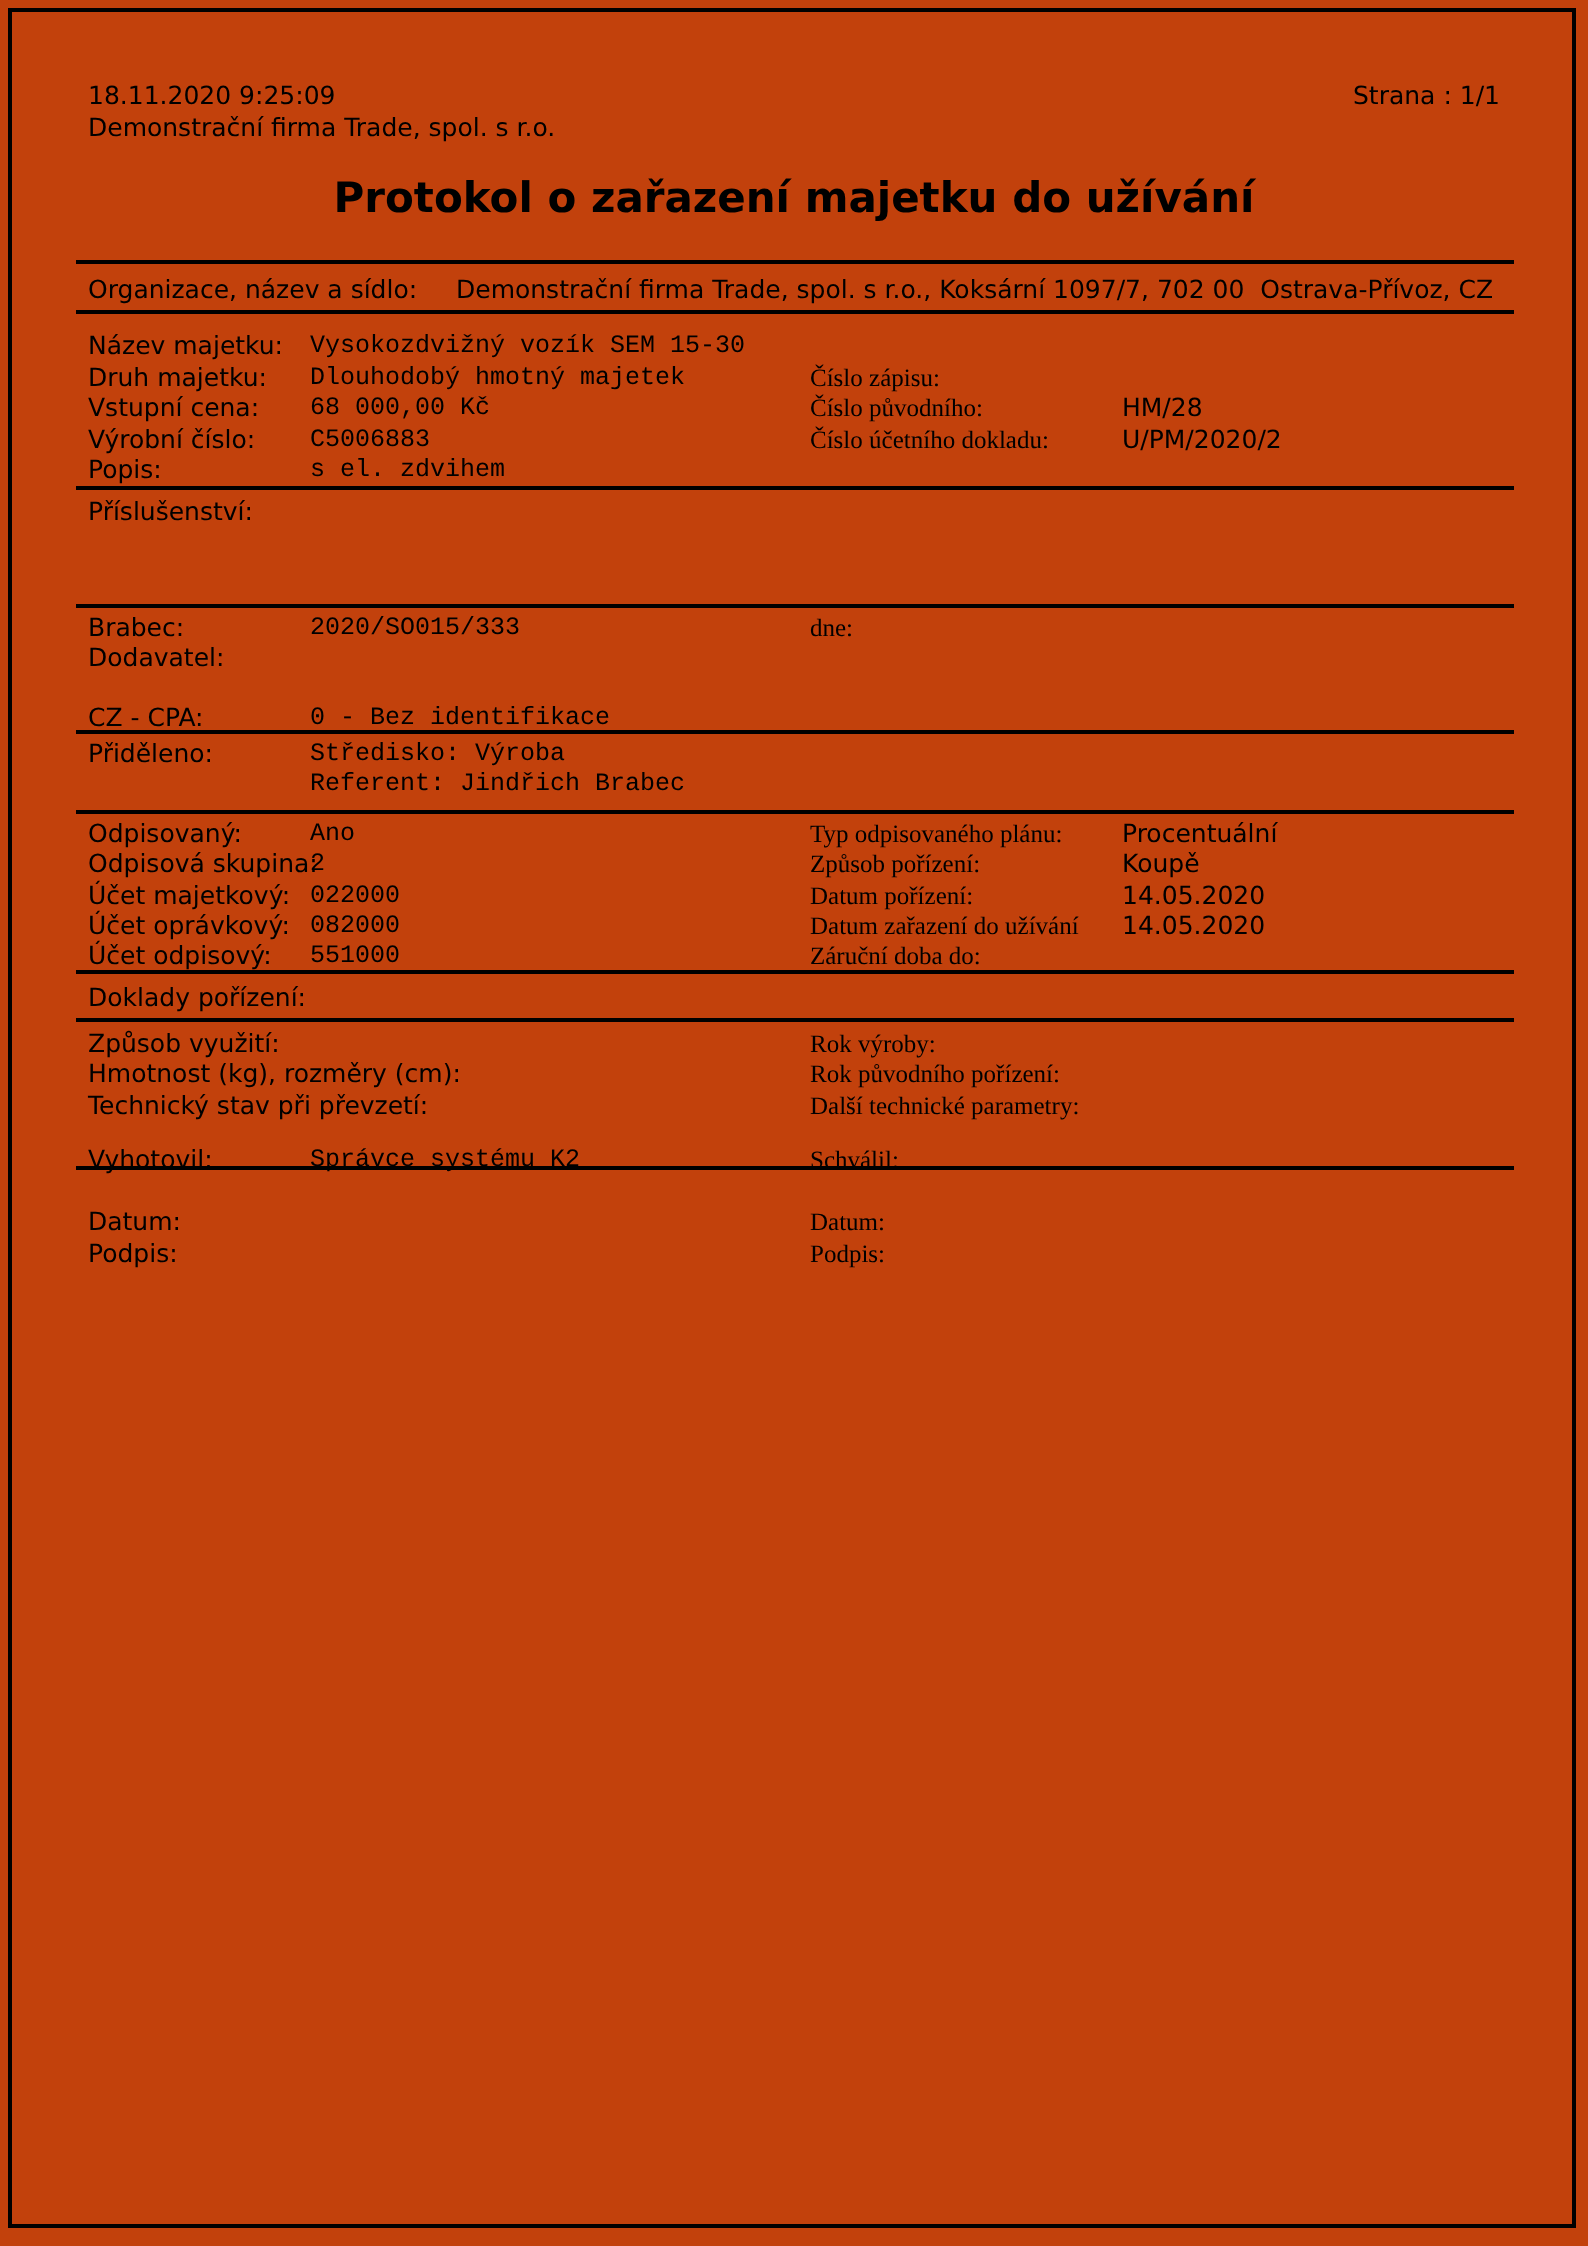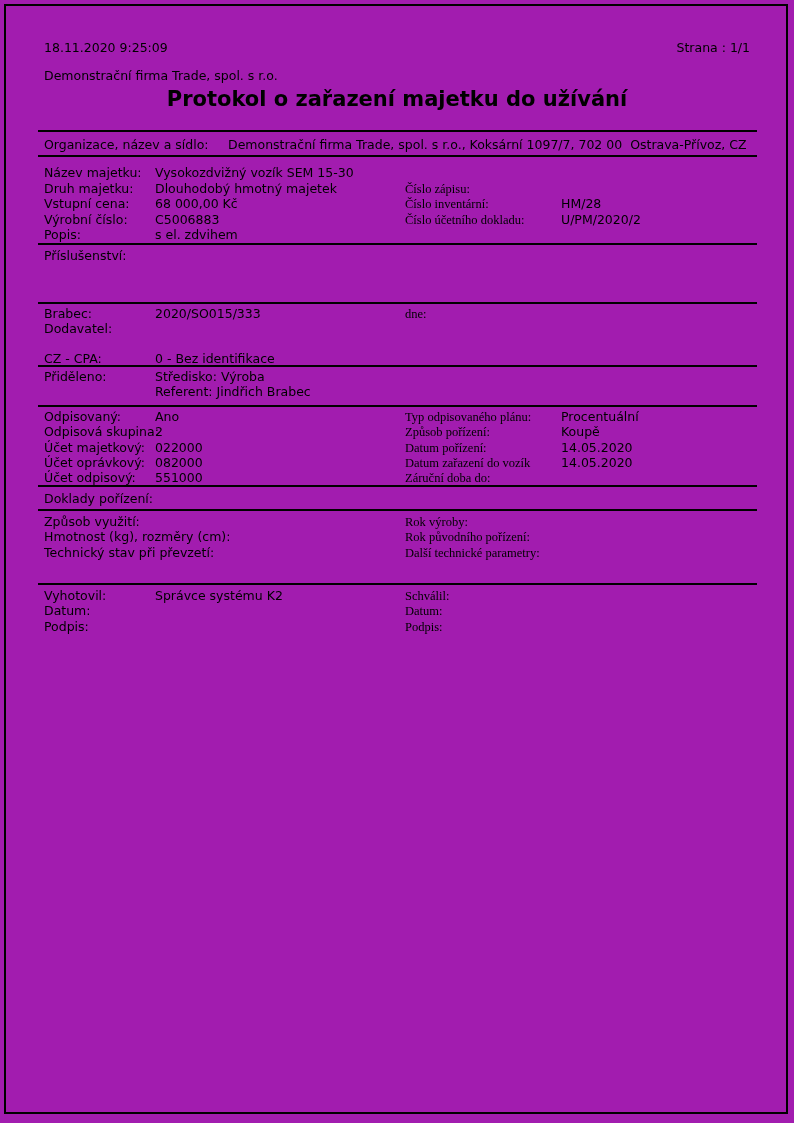--- a/index.html
+++ b/index.html
@@ -1,38 +1,38 @@
 <!DOCTYPE html>
 <html><head>
 <meta charset="utf-8">
 <style>
   html, body { margin: 0; padding: 0; background: #fff; }
   .page {
     position: relative;
     width: 794px;
     height: 1123px;
-    background: #a21caf;
+    background: #c2410c;
     font-family: "DejaVu Sans", sans-serif;
     font-size: 12.5px;
     color: #000000;
     overflow: hidden;
   }
   .page-border {
     position: absolute;
     left: 4px; top: 4px;
     width: 784px; height: 1110px;
     border: 2px solid #000;
     box-sizing: border-box;
     pointer-events: none;
   }
   .abs { position: absolute; white-space: pre; }
   .row { position: absolute; left: 0; width: 100%; height: 16px; line-height: 16px; }
   .row span { position: absolute; top: 0; white-space: pre; }
   .c1 { left: 44px; }    
-  .c2 { left: 155px; }   
+  .c2 { left: 155px; font-family: Liberation Mono, monospace; }   
   .c3 { left: 405px; font-family: Liberation Serif, serif; }   
   .c4 { left: 561px; }   
   .c-org { left: 228px; }
   .rule {
     position: absolute;
     left: 38px;
     width: 719px;
     height: 2px;
     background: #000;
   }
@@ -40,21 +40,21 @@
     position: absolute;
     top: 86px; left: 0;
     width: 100%;
     text-align: center;
     font-weight: bold;
     font-size: 21px;
     line-height: 26px;
   }
   .datetime { top: 40px; left: 44px; }
   .strana   { top: 40px; right: 44px; }
-  .company  { top: 68px; left: 44px; }
+  .company  { top: 56px; left: 44px; }
 </style>
 </head>
 <body>
 
 <div class="page">
   <div class="page-border"></div>
 
   <div class="abs datetime">18.11.2020 9:25:09</div>
   <div class="abs strana">Strana : 1/1</div>
   <div class="abs company">Demonstrační firma Trade, spol. s r.o.</div>
@@ -80,21 +80,21 @@
     <span class="c2">Vysokozdvižný vozík SEM 15-30</span>
   </div>
   <div class="row" style="top:181px">
     <span class="c1">Druh majetku:</span>
     <span class="c2">Dlouhodobý hmotný majetek</span>
     <span class="c3">Číslo zápisu:</span>
   </div>
   <div class="row" style="top:196px">
     <span class="c1">Vstupní cena:</span>
     <span class="c2">68 000,00 Kč</span>
-    <span class="c3">Číslo inventární:</span>
+    <span class="c3">Číslo původního:</span>
     <span class="c4">HM/28</span>
   </div>
   <div class="row" style="top:212px">
     <span class="c1">Výrobní číslo:</span>
     <span class="c2">C5006883</span>
     <span class="c3">Číslo účetního dokladu:</span>
     <span class="c4">U/PM/2020/2</span>
   </div>
   <div class="row" style="top:227px">
     <span class="c1">Popis:</span>
@@ -140,21 +140,21 @@
   </div>
   <div class="row" style="top:440px">
     <span class="c1">Účet majetkový:</span>
     <span class="c2">022000</span>
     <span class="c3">Datum pořízení:</span>
     <span class="c4">14.05.2020</span>
   </div>
   <div class="row" style="top:455px">
     <span class="c1">Účet oprávkový:</span>
     <span class="c2">082000</span>
-    <span class="c3">Datum zařazení do vozík</span>
+    <span class="c3">Datum zařazení do užívání</span>
     <span class="c4">14.05.2020</span>
   </div>
   <div class="row" style="top:470px">
     <span class="c1">Účet odpisový:</span>
     <span class="c2">551000</span>
     <span class="c3">Záruční doba do:</span>
   </div>
 
   <div class="row" style="top:491px">
     <span class="c1">Doklady pořízení:</span>
@@ -166,21 +166,21 @@
   </div>
   <div class="row" style="top:529px">
     <span class="c1">Hmotnost (kg), rozměry (cm):</span>
     <span class="c3">Rok původního pořízení:</span>
   </div>
   <div class="row" style="top:545px">
     <span class="c1">Technický stav při převzetí:</span>
     <span class="c3">Další technické parametry:</span>
   </div>
 
-  <div class="row" style="top:588px">
+  <div class="row" style="top:572px">
     <span class="c1">Vyhotovil:</span>
     <span class="c2">Správce systému K2</span>
     <span class="c3">Schválil:</span>
   </div>
   <div class="row" style="top:603px">
     <span class="c1">Datum:</span>
     <span class="c3">Datum:</span>
   </div>
   <div class="row" style="top:619px">
     <span class="c1">Podpis:</span>

